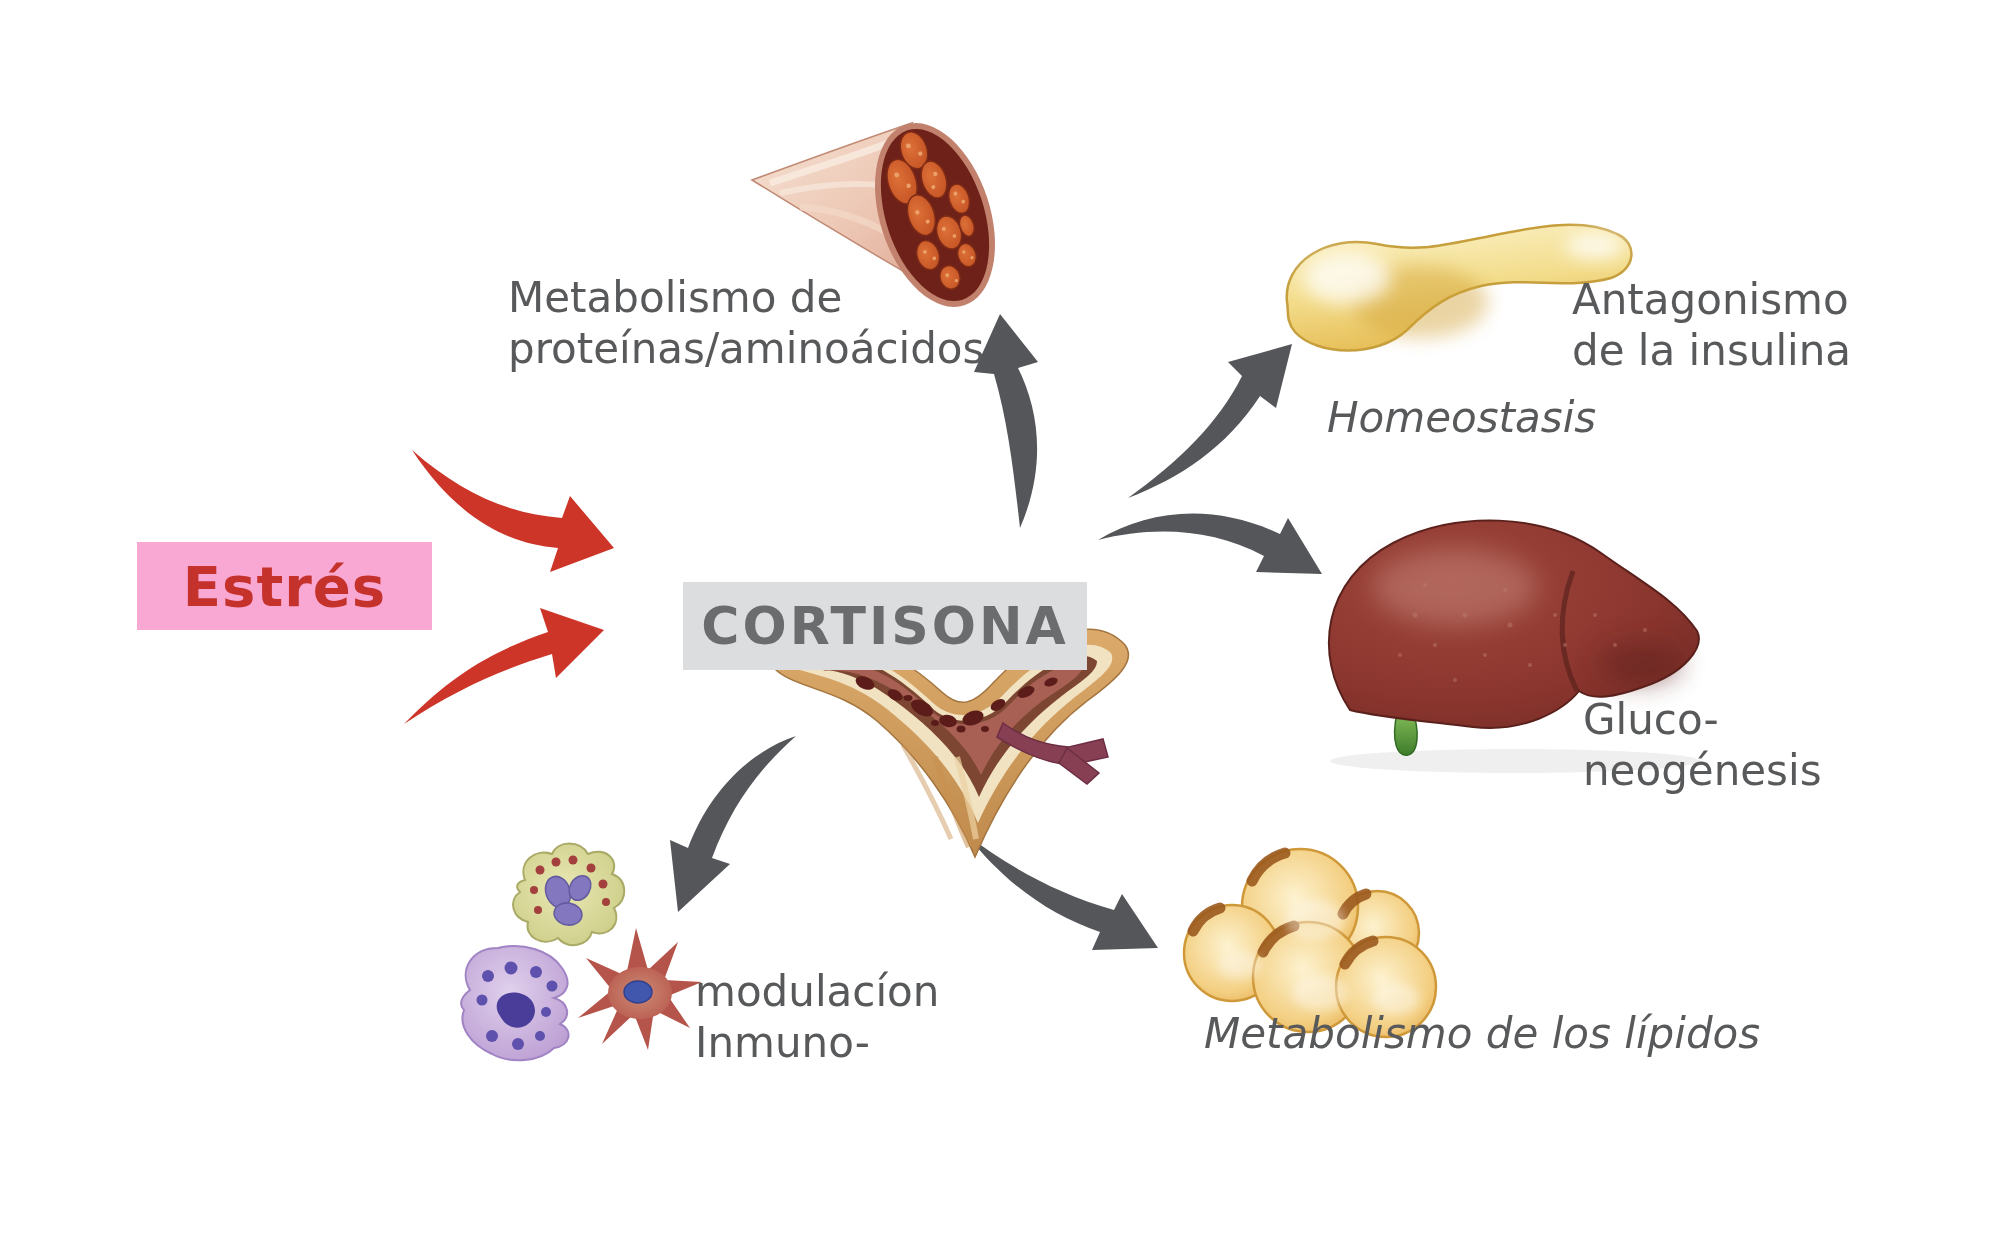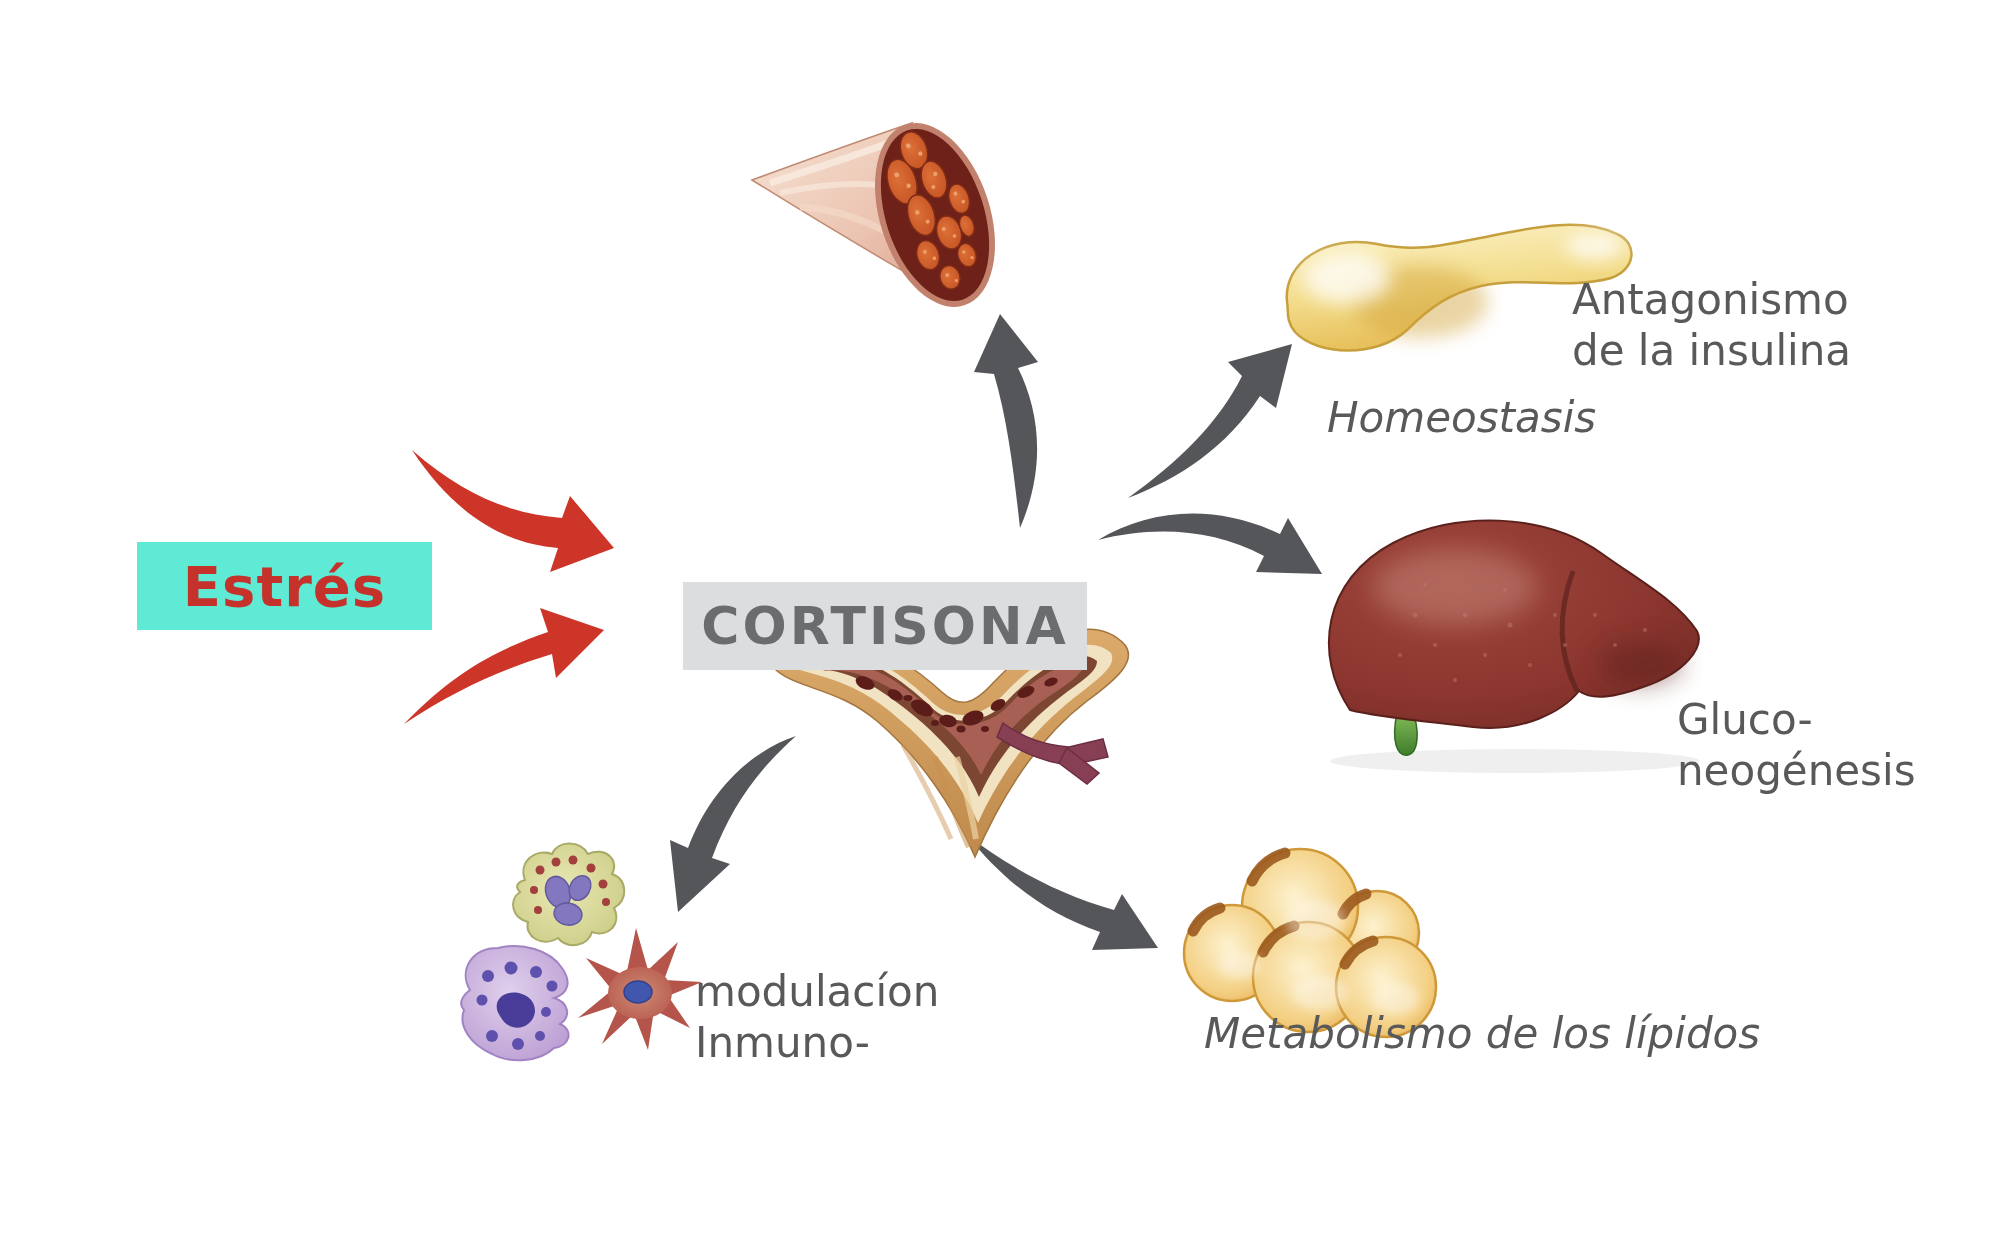--- a/index.html
+++ b/index.html
@@ -8,35 +8,35 @@
     font-family:"DejaVu Sans","Liberation Sans",sans-serif;overflow:hidden;
   }
   .layer{position:absolute;left:0;top:0;overflow:visible;}
   .illus{position:absolute;overflow:visible;}
   .tagbox{
     position:absolute;display:flex;align-items:center;justify-content:center;
     font-weight:bold;
   }
   .stress-box{
     left:137px;top:542px;width:295px;height:88px;
-    background:#5eead4;color:#C5312B;font-size:56px;letter-spacing:1px;
+    background:#f9a8d4;color:#C5312B;font-size:56px;letter-spacing:1px;
   }
   .hormone-box{
     left:683px;top:542px;width:404px;height:88px;
     background:#DCDDDE;color:#6A6C6E;font-size:52px;letter-spacing:3px;margin-top:40px;
   }
   .label{
     position:absolute;color:#58595B;font-size:42px;line-height:51px;
     white-space:nowrap;
   }
   .label span{display:block;}
   .lab-protein{left:508px;top:272px;}
   .lab-insulin{left:1572px;top:274px;}
   .lab-glucose{left:1327px;top:392px;font-style:italic;}
-  .lab-gluconeo{left:1677px;top:694px;}
+  .lab-gluconeo{left:1583px;top:694px;}
   .lab-immuno{left:695px;top:966px;}
   .lab-lipids{left:1204px;top:1008px;font-style:italic;}
 </style>
 </head>
 <body>
 
 <div class="canvas">
 
   <svg class="layer" width="2000" height="1239" viewBox="0 0 2000 1239">
 
@@ -282,20 +282,24 @@
     </g>
   </svg>
 
   <div class="tagbox stress-box">
     <span>Estrés</span>
   </div>
   <div class="tagbox hormone-box">
     <span>CORTISONA</span>
   </div>
 
+  <div class="label lab-protein">
+    <span>Metabolismo de</span>
+    <span>proteínas/aminoácidos</span>
+  </div>
   <div class="label lab-insulin">
     <span>Antagonismo</span>
     <span>de la insulina</span>
   </div>
   <div class="label lab-glucose">
     <span>Homeostasis</span>
   </div>
   <div class="label lab-gluconeo">
     <span>Gluco-</span>
     <span>neogénesis</span>

